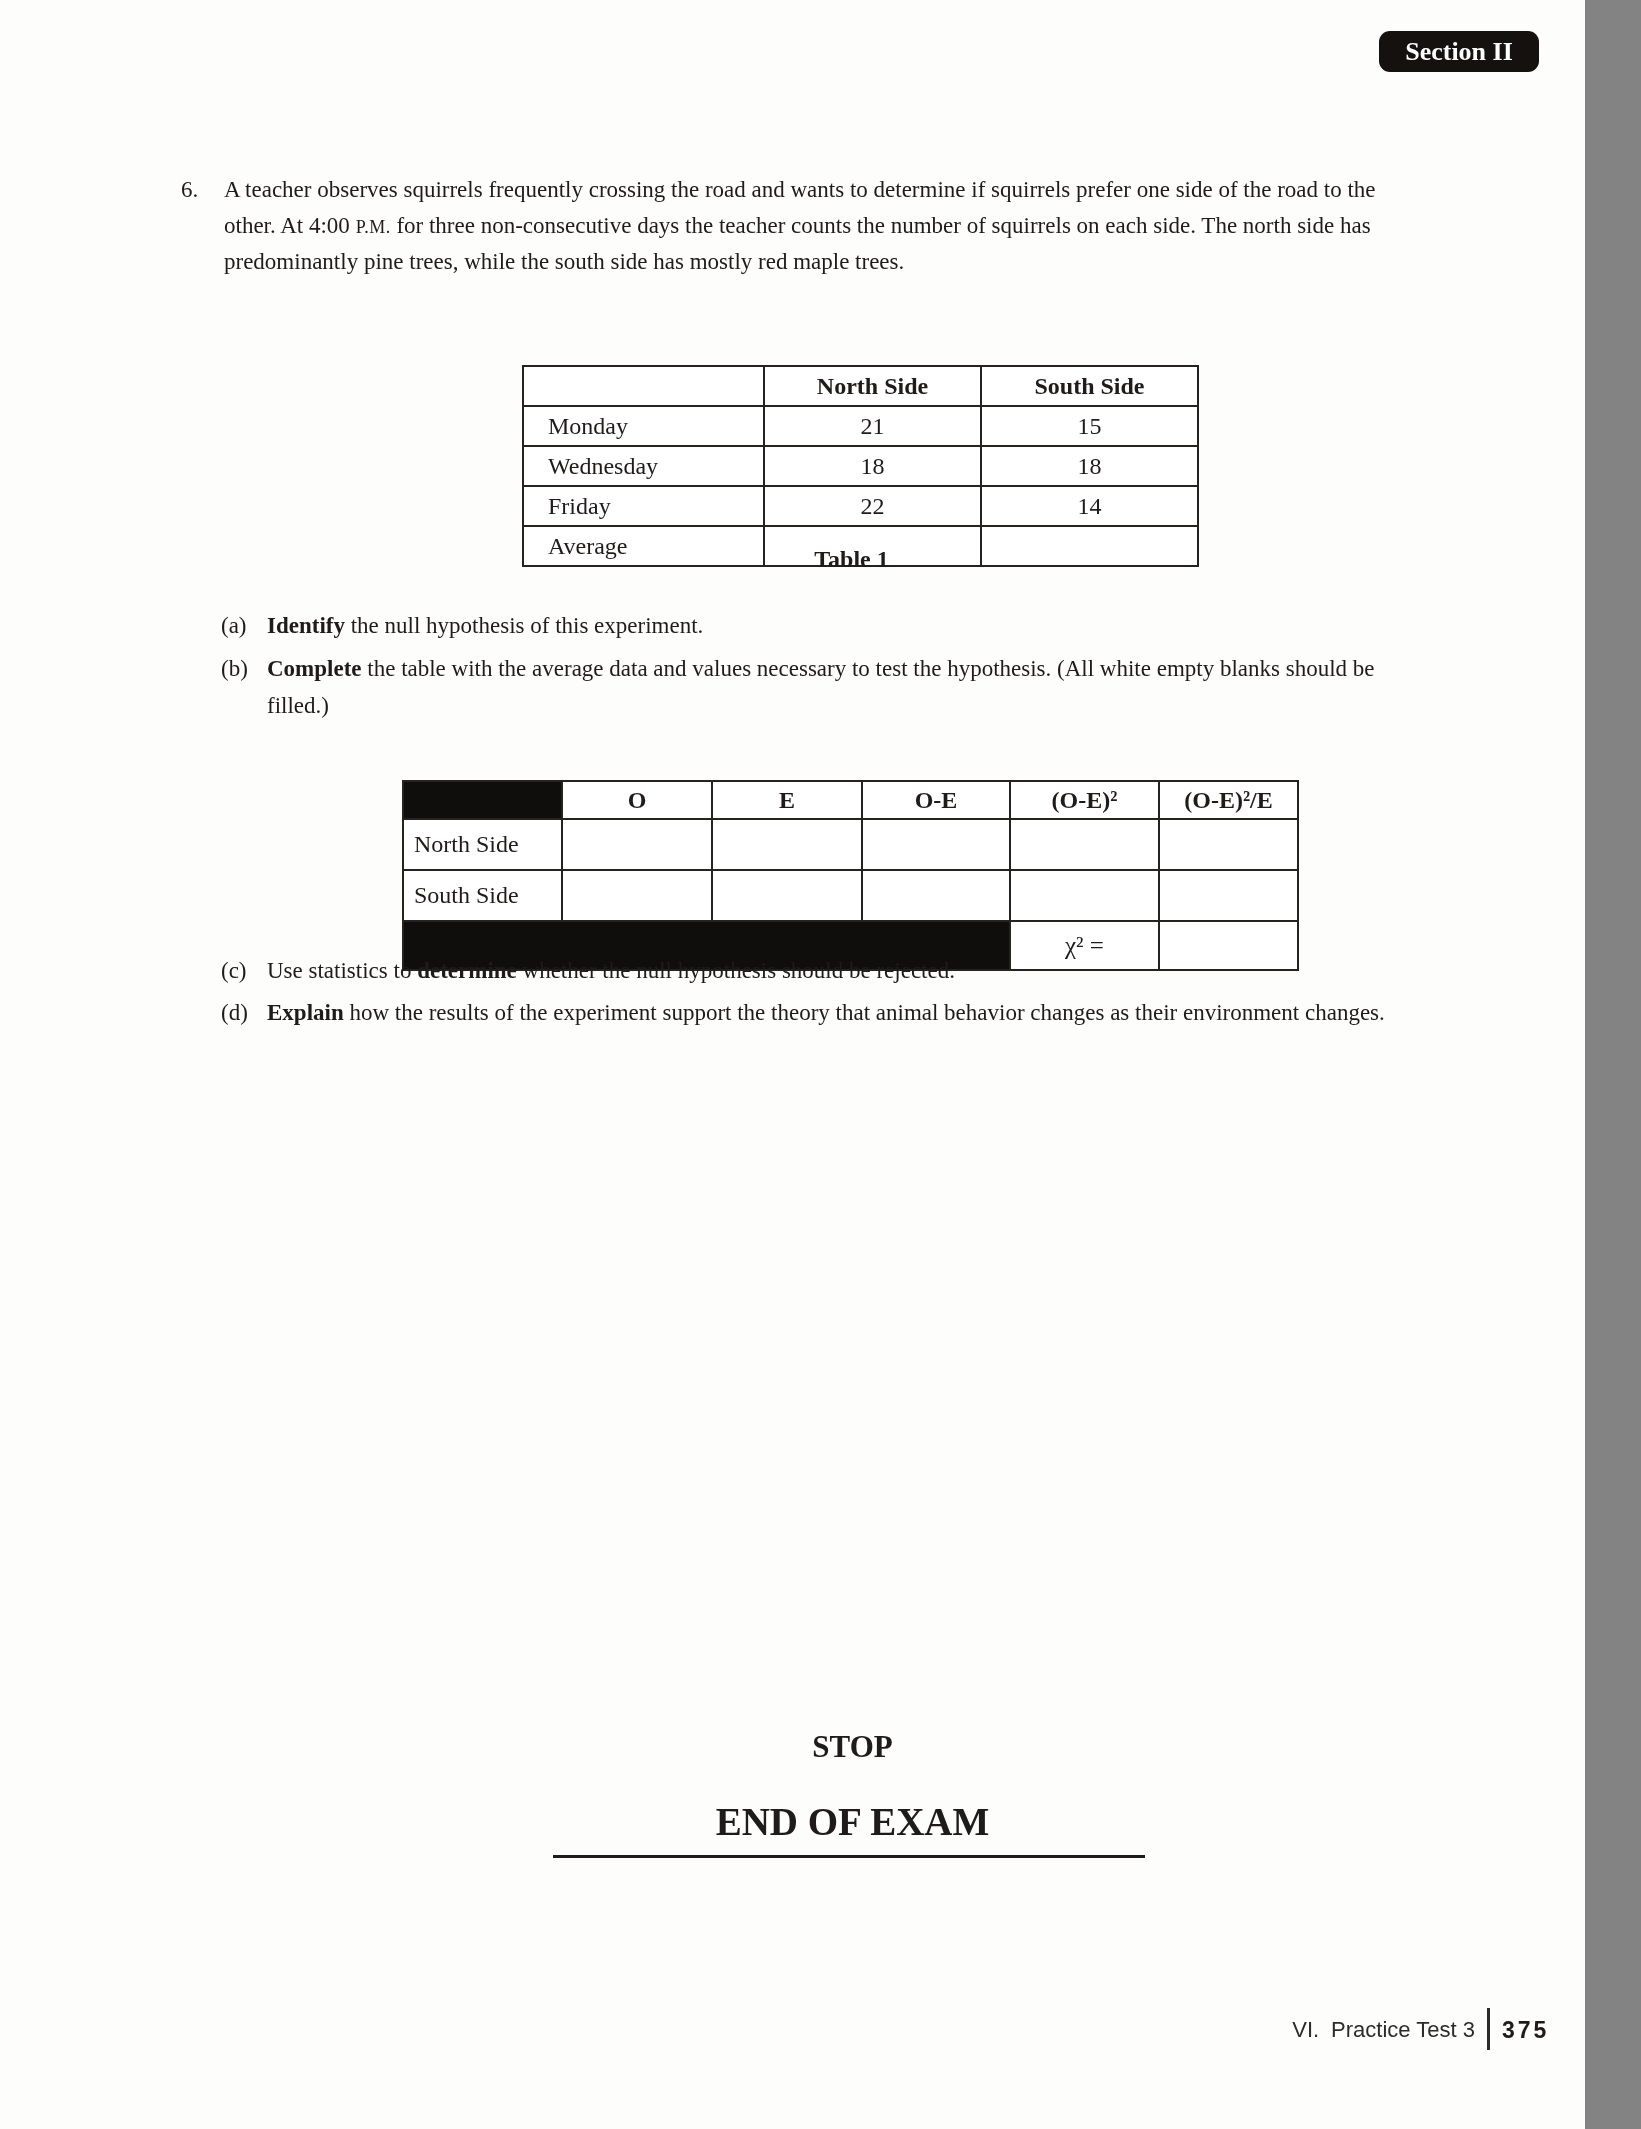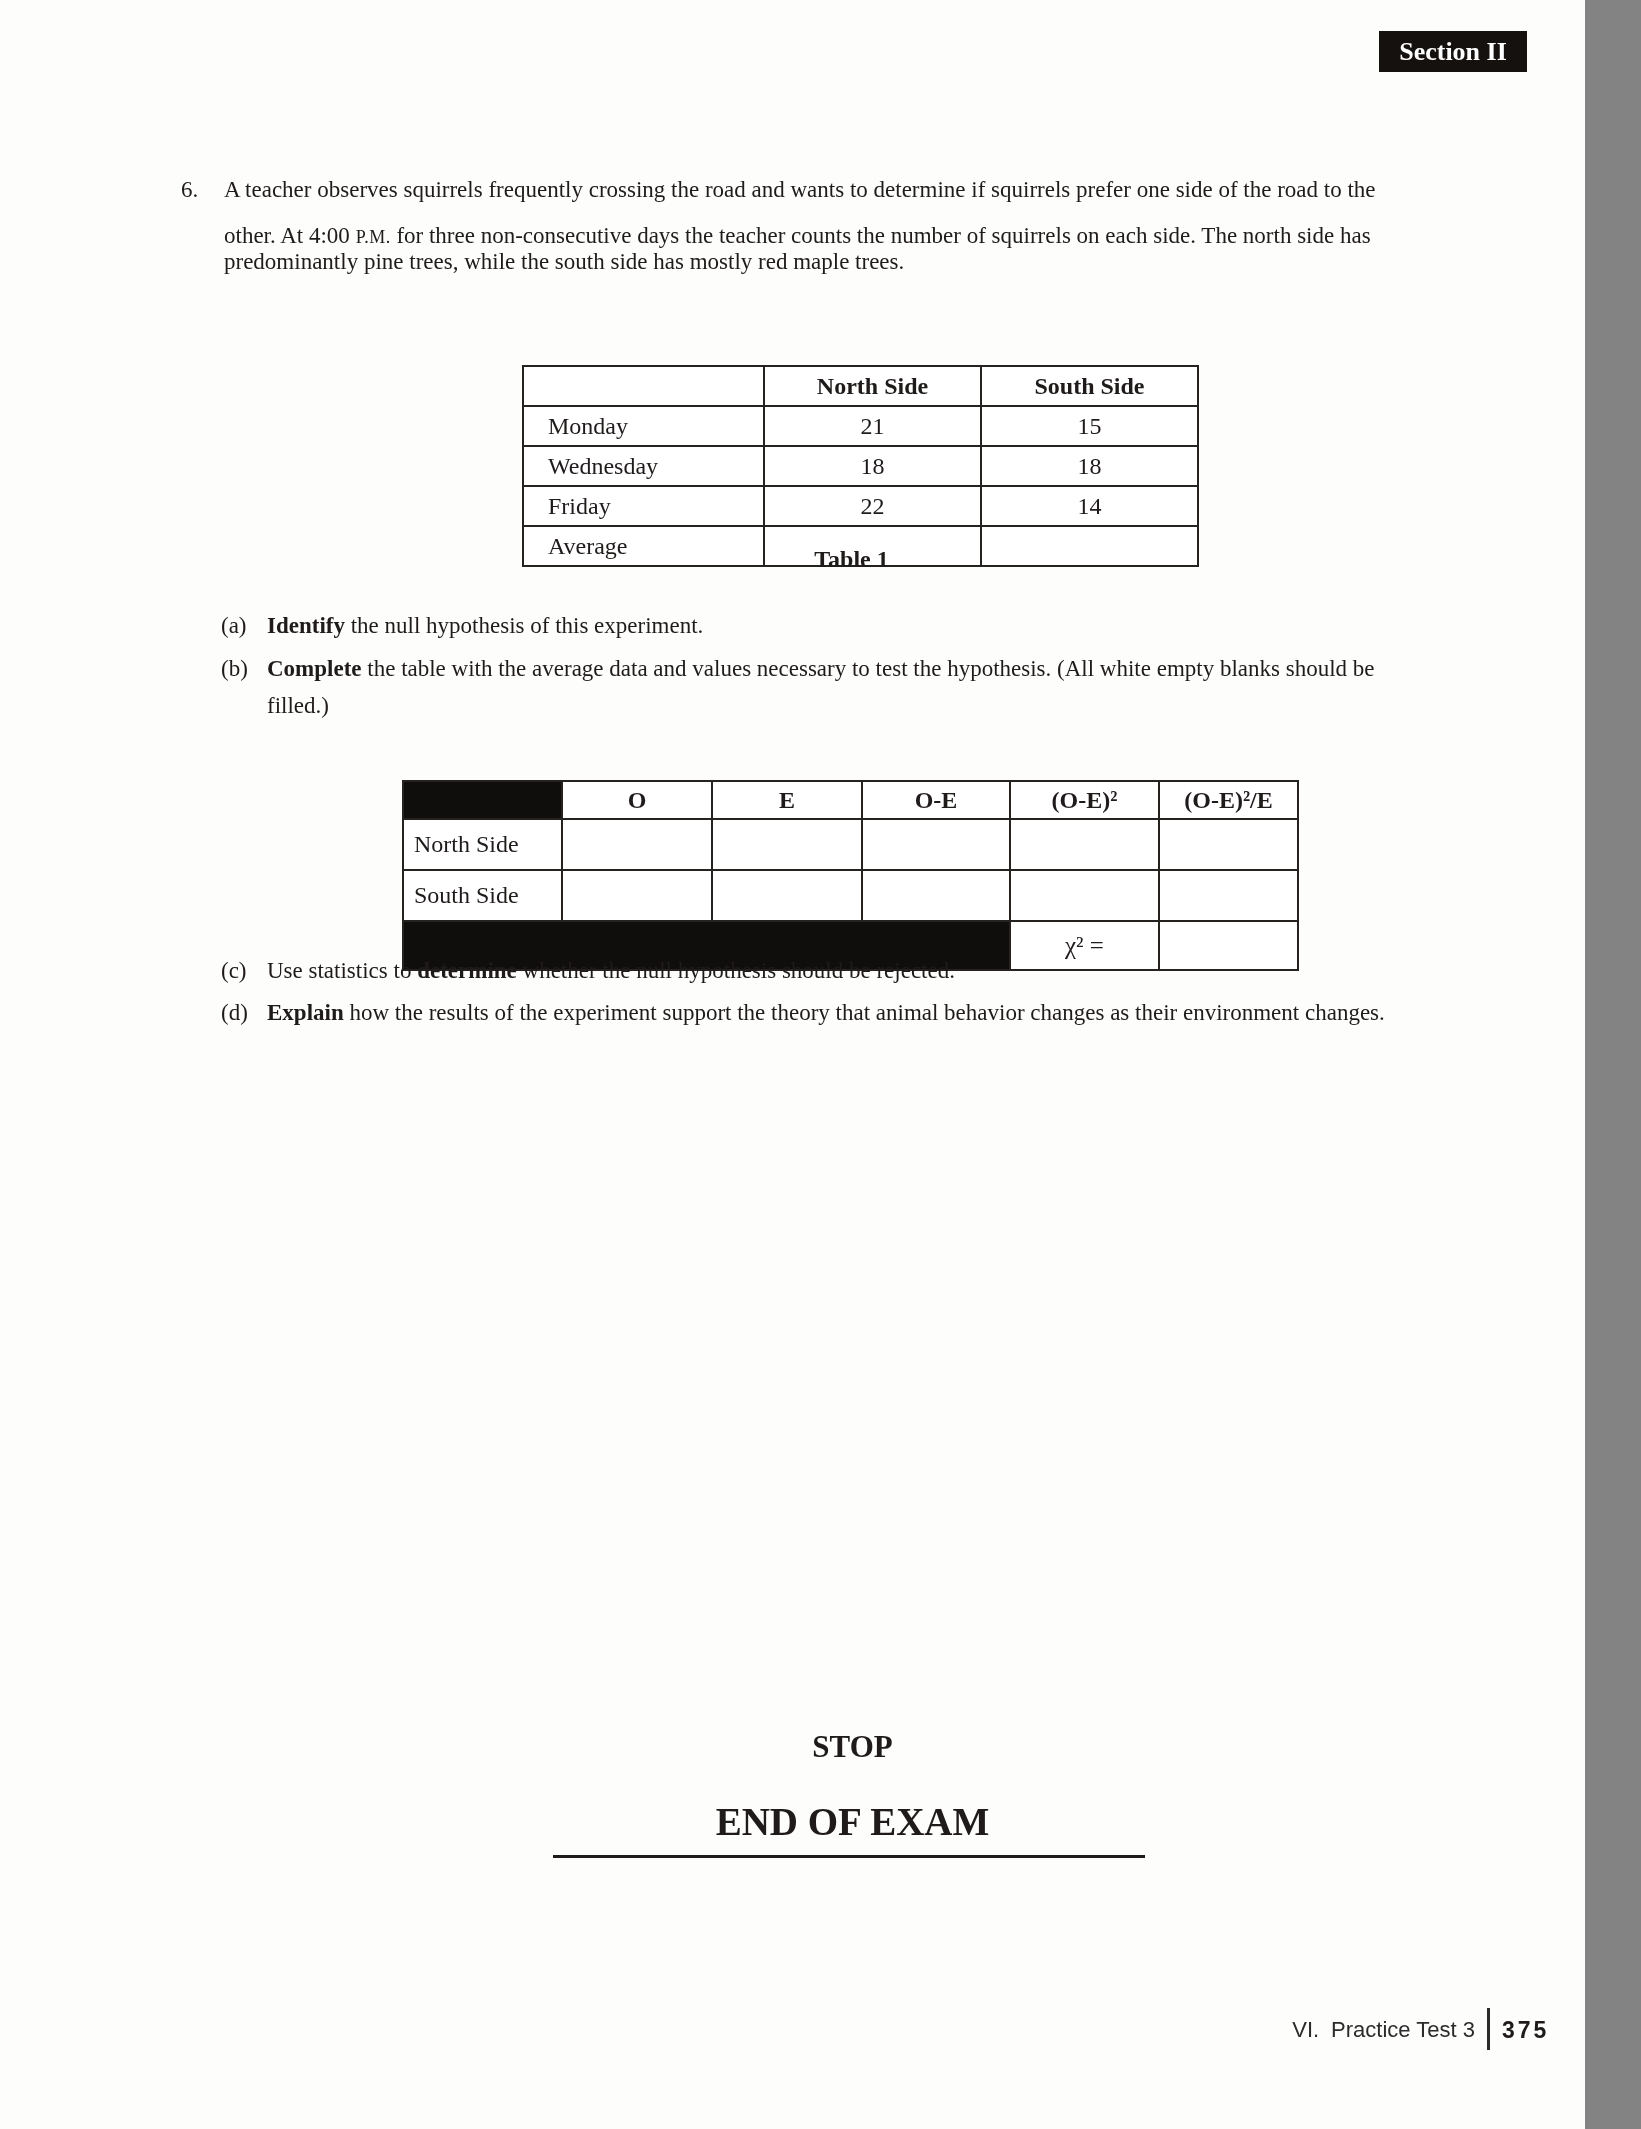--- a/index.html
+++ b/index.html
@@ -11,31 +11,31 @@
     position:relative;
     overflow:hidden;
   }
   .abs{position:absolute;}
 
   
   .edge-bar{left:1585px;top:0;width:56px;height:2129px;background:#838383;}
 
   
   .section-badge{
-    left:1379px;top:31px;width:148px;height:41px;
+    left:1379px;top:31px;width:160px;height:41px;
     background:#14110f;color:#fff;
     font-weight:bold;font-size:26px;
-    display:flex;align-items:center;justify-content:center;
+    display:flex;align-items:center;justify-content:center;border-radius:11px;
   }
 
   
   .q-num{left:181px;top:177px;font-size:23px;}
   .q-line{left:224px;font-size:23px;white-space:nowrap;}
   .q-line.l1{top:177px;}
-  .q-line.l2{top:223px;}
+  .q-line.l2{top:213px;}
   .q-line.l3{top:249px;}
   .smallcaps{font-size:18px;letter-spacing:0.5px;}
 
   
   table{border-collapse:collapse;margin-top:48px;}
   .t1{left:522px;top:317px;}
   .t1 td{
     border:2px solid #262220;
     font-size:24px;
     padding:0;

